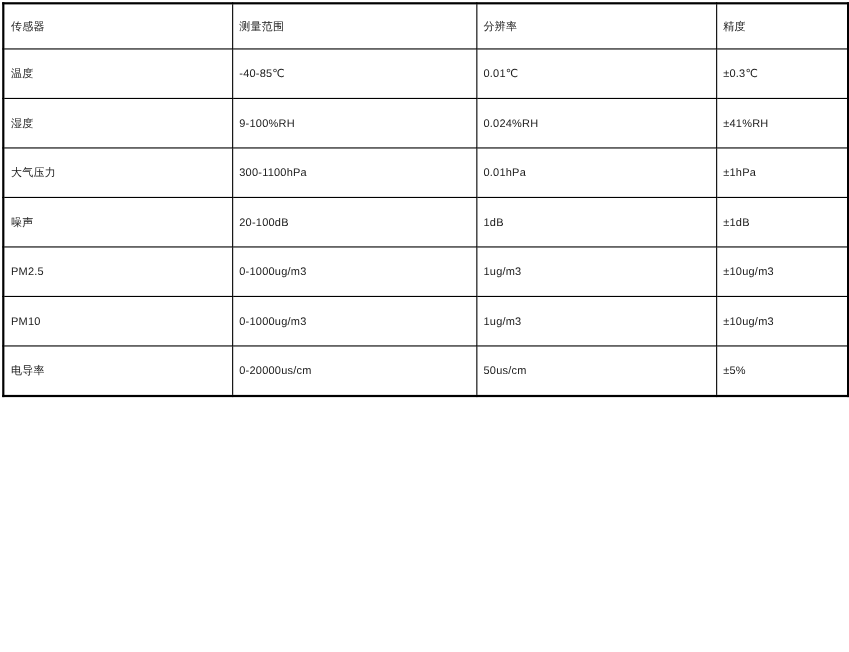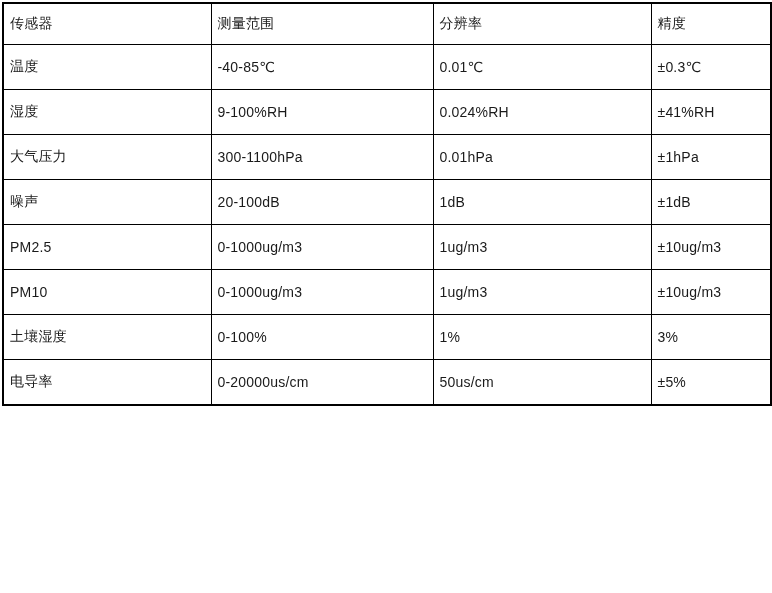--- a/index.html
+++ b/index.html
@@ -21,21 +21,21 @@
   }
   table.spec-table {
     border-collapse: collapse;
     table-layout: fixed;
     width: 768px;
     border: 2px solid #000000;
   }
   table.spec-table th,
   table.spec-table td {
     border: 1px solid #000000;
-    font-size: 14px;
+    font-size: 10px;
     font-weight: normal;
     color: #1a1a1a;
     text-align: left;
     vertical-align: middle;
     padding: 0 0 0 6px;
     white-space: nowrap;
     overflow: hidden;
     letter-spacing: 0.2px;
     margin-top: 42px;
   }
@@ -100,26 +100,20 @@
           <td>1ug/m3</td>
           <td>±10ug/m3</td>
         </tr>
         <tr>
           <td>PM10</td>
           <td>0-1000ug/m3</td>
           <td>1ug/m3</td>
           <td>±10ug/m3</td>
         </tr>
         <tr>
-          <td>土壤湿度</td>
-          <td>0-100%</td>
-          <td>1%</td>
-          <td>3%</td>
-        </tr>
-        <tr>
           <td>电导率</td>
           <td>0-20000us/cm</td>
           <td>50us/cm</td>
           <td>±5%</td>
         </tr>
       </tbody>
   </table>
 </div>
 
 </body></html>

